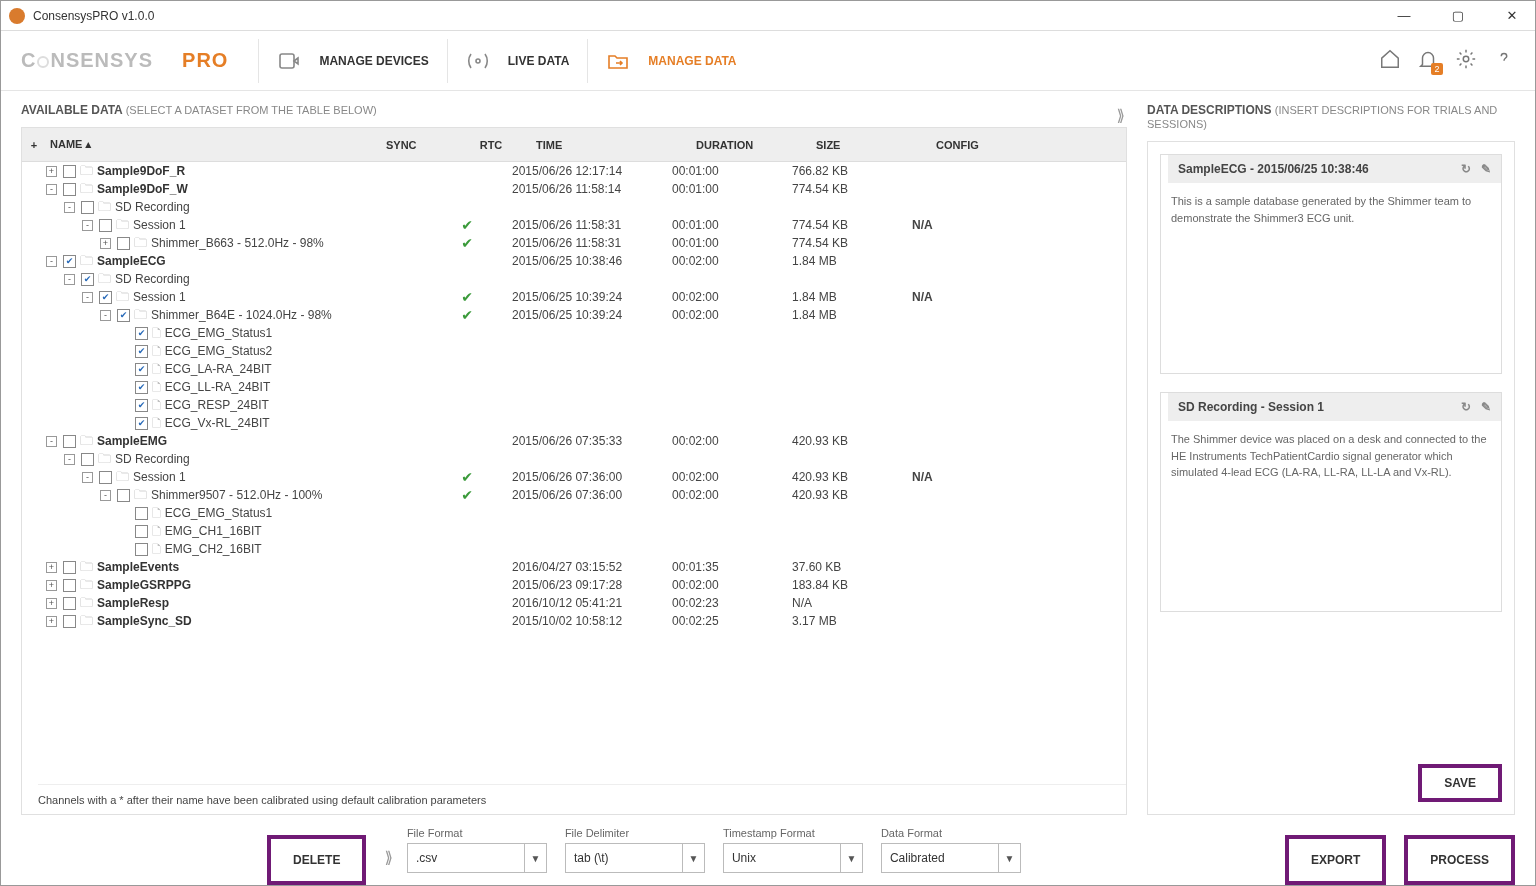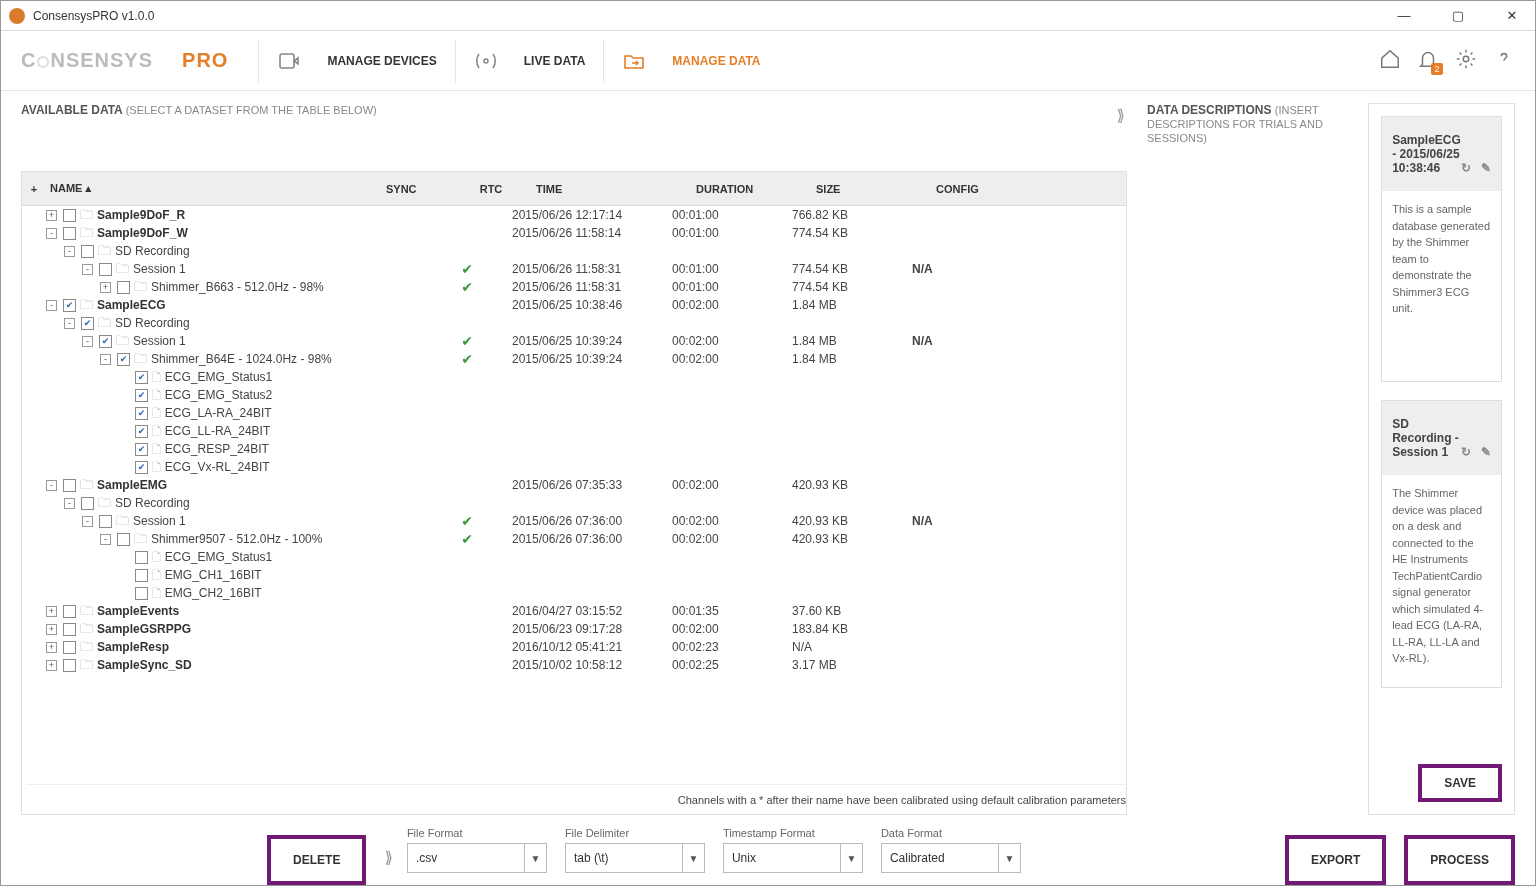--- a/index.html
+++ b/index.html
@@ -7,32 +7,32 @@
   
   .titlebar { display: flex; align-items: center; height: 30px; padding: 0 8px; border-bottom: 1px solid #ddd; }
   .titlebar .app-icon { width: 16px; height: 16px; border-radius: 50%; background: #d97b2d; margin-right: 8px; }
   .titlebar .title { font-size: 12px; color: #333; }
   .titlebar .win-controls { margin-left: auto; display: flex; gap: 24px; font-size: 13px; color: #333; }
   .winbtn { cursor: default; width: 30px; text-align: center; }
   
   .toolbar { display: flex; align-items: center; height: 60px; padding: 0 20px; border-bottom: 1px solid #e5e5e5; }
   .logo { font-size: 20px; font-weight: 700; letter-spacing: 1px; color: #bbb; margin-right: 30px; }
   .logo .pro { color: #e57e26; margin-left: 29px; }
-  .tool-btn { display: flex; align-items: center; gap: 26px; padding: 8px 18px; font-size: 12px; font-weight: 700; color: #333; border-left: 1px solid #e5e5e5; height: 44px; cursor: default; }
+  .tool-btn { display: flex; align-items: center; gap: 18px; padding: 8px 18px; font-size: 12px; font-weight: 700; color: #333; border-left: 1px solid #e5e5e5; height: 44px; cursor: default; }
   .tool-btn.active { color: #e57e26; }
   .tool-icon { width: 24px; height: 20px; display: inline-flex; align-items: center; justify-content: center; color: #888; }
   .active .tool-icon { color: #e57e26; }
   .tool-right { margin-left: auto; display: flex; gap: 16px; color: #777; }
   .tool-right svg { width: 22px; height: 22px; }
   .notif { position: relative; }
   .notif .badge { position: absolute; bottom: -2px; right: -4px; background: #e57e26; color: #fff; font-size: 9px; width: 12px; height: 12px; border-radius: 2px; display: flex; align-items: center; justify-content: center; }
   
   .main { display: flex; padding: 12px 20px 0 20px; gap: 20px; height: calc(100% - 30px - 60px - 70px); }
-  .left { flex: 1; display: flex; flex-direction: column; gap: 44px; }
-  .right { width: 368px; display: flex; flex-direction: row; }
+  .left { flex: 1; display: flex; flex-direction: column; }
+  .right { width: 368px; display: flex; flex-direction: column; }
   .section-h { font-size: 12px; font-weight: 700; color: #555; margin-bottom: 10px; text-transform: uppercase; }
   .section-h .sub { font-weight: 400; font-size: 11px; color: #888; }
   .header-row { display:flex; align-items:center; }
   .chevrons { margin-left: auto; margin-right: 6px; font-size: 16px; letter-spacing: -4px; color: #999; }
   
   .tree-wrap { border: 1px solid #e0e0e0; flex: 1; position: relative; }
   .tree-head { display: flex; background: #eee; font-size: 11px; font-weight: 700; color: #333; height: 34px; align-items: center; border-bottom: 1px solid #ddd; }
   .tree-head .plus { width: 24px; text-align: center; }
   .col-name { width: 340px; padding-left: 4px; }
   .col-sync { width: 60px; text-align: left; }
@@ -52,25 +52,25 @@
   .file { color: #b0b0b0; font-size: 11px; margin-right: 4px; }
   .bold { font-weight: 700; color: #333; }
   .row .c { display: inline-block; }
   .c-sync { width: 60px; text-align: center; }
   .c-rtc { width: 90px; text-align: center; }
   .c-time { width: 160px; }
   .c-dur { width: 120px; }
   .c-size { width: 120px; }
   .c-config { width: 100px; font-weight: 700; }
   .check { color: #3a9a3a; font-size: 14px; }
-  .footnote { position: absolute; bottom: 0; left: 4px; right: 0; text-align: right; color: #444; font-size: 11px; height: 30px; line-height: 30px; border-top: 1px solid #eee; }
+  .footnote { position: absolute; bottom: 0; left: 16px; right: 0; text-align: left; color: #444; font-size: 11px; height: 30px; line-height: 30px; border-top: 1px solid #eee; }
   
   .desc-wrap { border: 1px solid #e0e0e0; flex: 1; padding: 12px; display: flex; flex-direction: column; gap: 18px; }
   .desc-card { border: 1px solid #ddd; }
-  .desc-head { background: #eee; display: flex; align-items: flex-end; padding: 16px 10px; font-size: 12px; font-weight: 700; color: #444; }
+  .desc-head { background: #eee; display: flex; align-items: flex-end; padding: 7px 10px; font-size: 12px; font-weight: 700; color: #444; margin-left: 7px; }
   .desc-head .icons { margin-left: auto; display: flex; gap: 10px; color: #888; }
   .desc-body { padding: 10px; font-size: 11px; color: #666; line-height: 1.5; min-height: 190px; }
   .desc-body p { margin-bottom: 10px; }
   .save-row { margin-top: auto; display: flex; justify-content: flex-end; padding-top: 8px; }
   .btn { border: 4px solid #701a75; background: #fff; padding: 8px 22px; font-size: 12px; font-weight: 700; color: #333; cursor: default; }
   
   .bottom { height: 70px; display: flex; align-items: center; padding: 0 20px; gap: 18px; }
   .select-group { display: flex; flex-direction: column; font-size: 11px; color: #666; }
   .select-group label { margin-bottom: 4px; }
   .select { border: 1px solid #bbb; height: 30px; width: 140px; display: flex; align-items: center; padding: 0 8px; font-size: 12px; color: #333; position: relative; }

